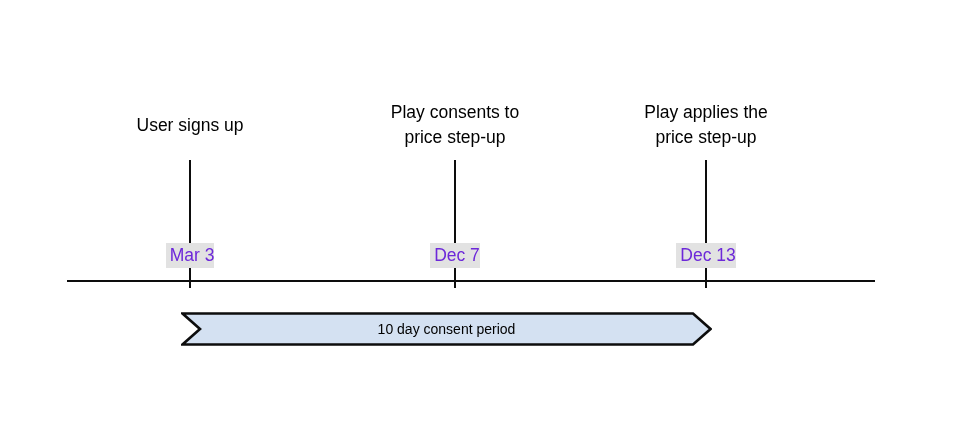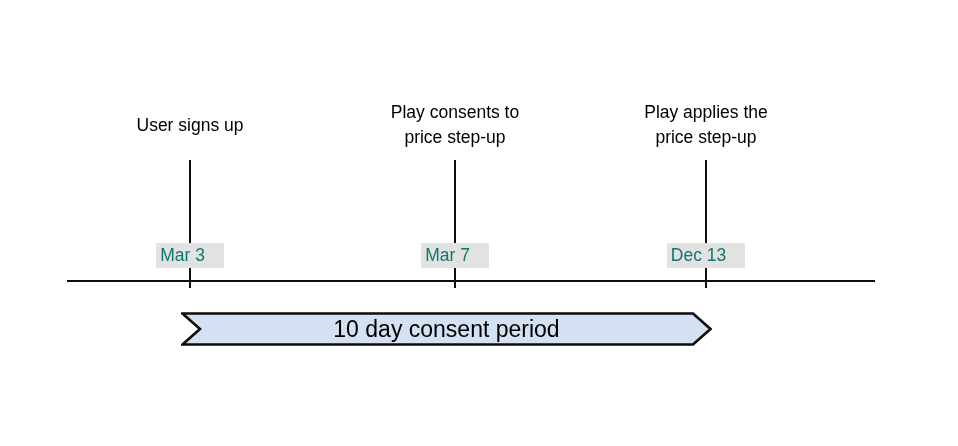--- a/index.html
+++ b/index.html
@@ -74,22 +74,22 @@
     left: -150px;
     width: 300px;
     text-align: center;
   }
 
   .marker-date {
     display: inline-block;
     background: #e2e2e2;
     font-size: 17.5px;
     line-height: 23px;
-    padding: 1px 19px 1px 4px;
-    color: #0f766e;
+    padding: 1px 0 1px 4px;
+    color: #6d28d9;
   }
 
   
   .period-banner {
     position: absolute;
     left: 181px;
     top: 312px;
     width: 531px;
     height: 34px;
   }
@@ -102,21 +102,21 @@
 
   .period-banner-label {
     position: absolute;
     left: 0;
     top: 0;
     width: 531px;
     height: 34px;
     display: flex;
     align-items: center;
     justify-content: center;
-    font-size: 23px;
+    font-size: 14px;
     color: #000000;
     pointer-events: none;
   }
 </style>
 </head>
 <body>
 
 <div id="timeline-diagram">
 
   <div class="axis-line"></div>
@@ -127,21 +127,21 @@
     <div class="marker-date-wrap">
       <span class="marker-date">Mar 3</span>
     </div>
   </div>
 
   <div class="marker" style="left:455px;">
     <div class="marker-label two-line">Play consents to
 price step-up</div>
     <div class="marker-stem"></div>
     <div class="marker-date-wrap">
-      <span class="marker-date">Mar 7</span>
+      <span class="marker-date">Dec 7</span>
     </div>
   </div>
 
   <div class="marker" style="left:706px;">
     <div class="marker-label two-line">Play applies the
 price step-up</div>
     <div class="marker-stem"></div>
     <div class="marker-date-wrap">
       <span class="marker-date">Dec 13</span>
     </div>

